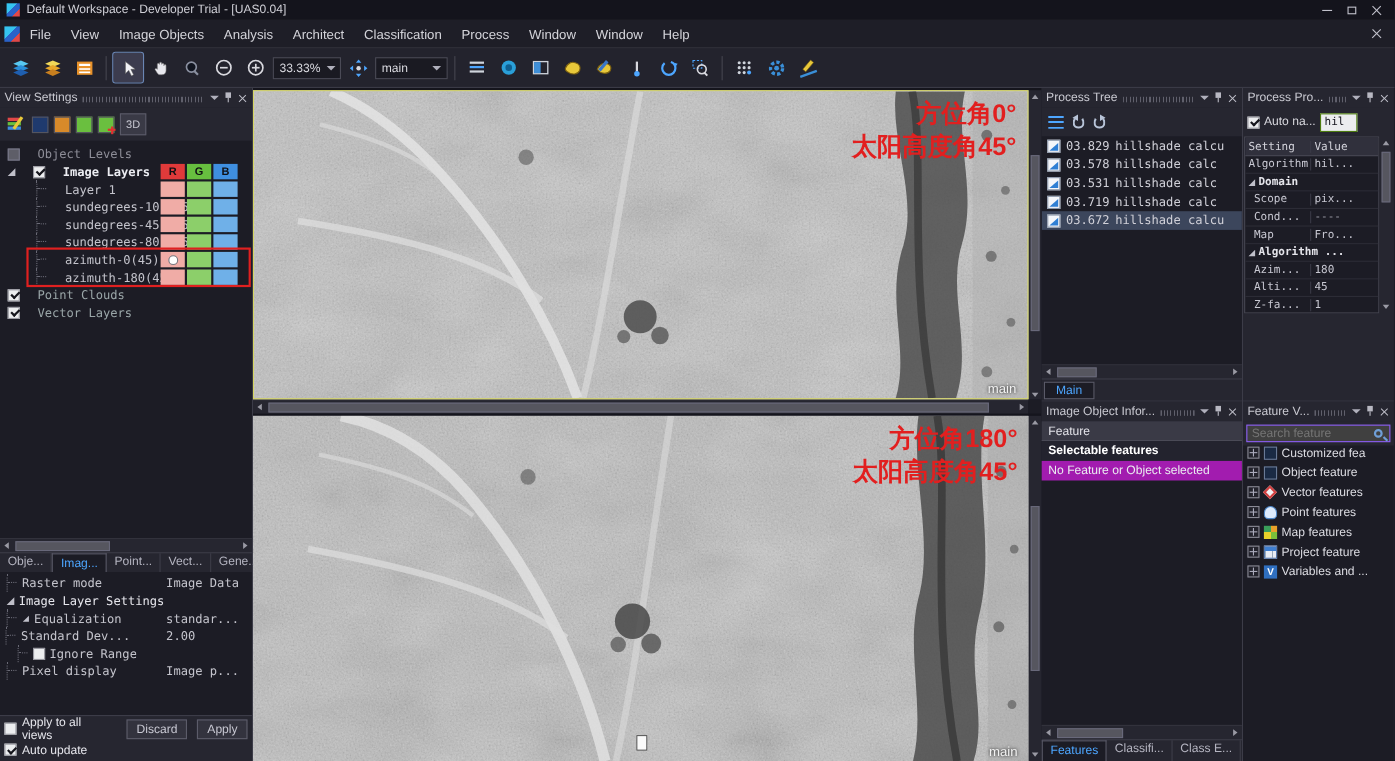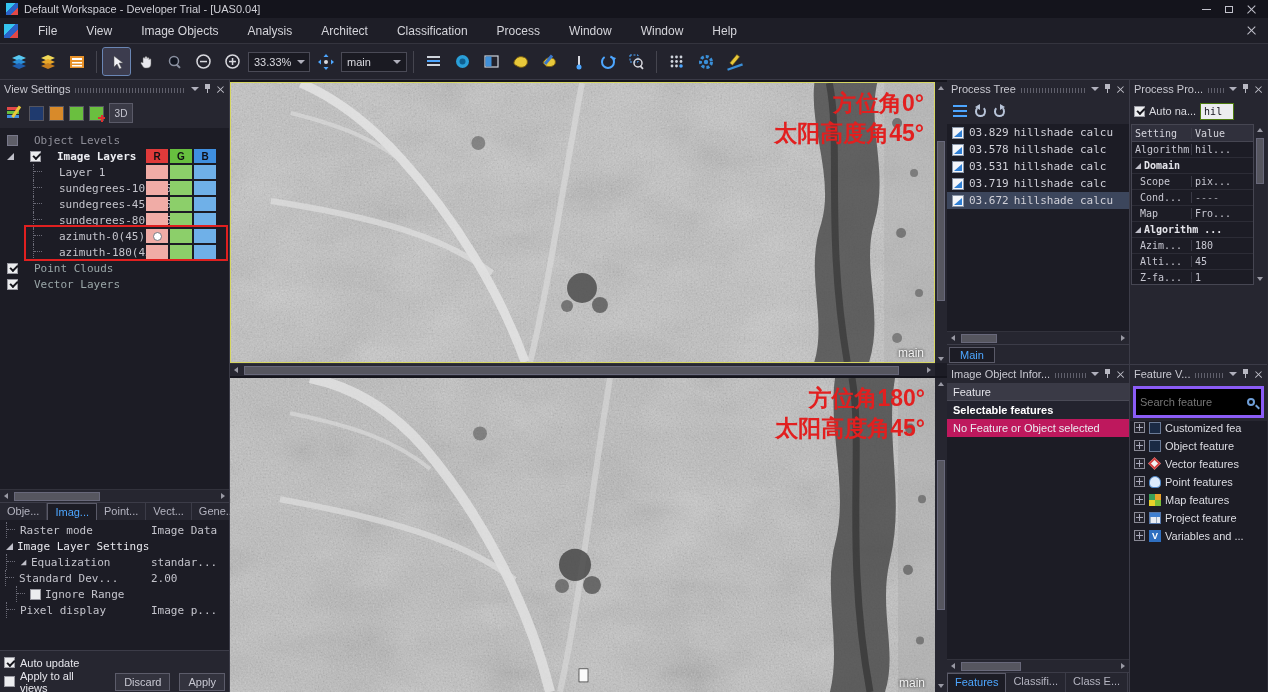--- a/index.html
+++ b/index.html
@@ -11,21 +11,21 @@
   
   .titlebar{height:18px;background:#14141c;display:flex;align-items:center;gap:6px;padding:0 6px;font-size:11px;color:#cfcfd6;flex:0 0 auto}
   .appicon{width:12px;height:12px;background:linear-gradient(135deg,#35c4f0 0 40%,#2a62c8 40% 70%,#e04848 70%);flex:0 0 auto}
   .winbtns{margin-left:auto;display:flex;gap:14px;align-items:center;padding-right:6px}
   .wmin{width:9px;height:1px;background:#c2c2cc}
   .wmax{width:8px;height:7px;border:1px solid #c2c2cc}
   .xico{width:9px;height:9px;position:relative}
   .xico::before,.xico::after{content:"";position:absolute;left:-1px;top:4px;width:11px;height:1.4px;background:#c2c2cc}
   .xico::before{transform:rotate(45deg)}.xico::after{transform:rotate(-45deg)}
 
-  .menubar{height:26px;background:#1e1e27;display:flex;align-items:center;gap:11px;padding:0 4px;border-bottom:1px solid #34343e;flex:0 0 auto}
+  .menubar{height:26px;background:#1e1e27;display:flex;align-items:center;gap:0;padding:0 4px;border-bottom:1px solid #34343e;flex:0 0 auto}
   .menu-item{padding:4px 9px;color:#d4d4da;white-space:nowrap}
   .menubar .xico{margin-left:auto;margin-right:8px}
 
   .toolbar{height:36px;background:#23232d;display:flex;align-items:center;gap:2px;padding:0 5px;border-bottom:1px solid #3a3a46;flex:0 0 auto}
   .tbtn{width:27px;height:27px;display:flex;align-items:center;justify-content:center;border-radius:2px;flex:0 0 auto}
   .tbtn.active{background:#3c3c4e;outline:1px solid #6a86b4}
   .tsep{width:1px;height:22px;background:#45454f;margin:0 4px;flex:0 0 auto}
   .tsel{height:20px;background:#1a1a22;border:1px solid #4a4a56;display:flex;align-items:center;justify-content:space-between;padding:0 5px;gap:6px;color:#dadae0;font-size:11px}
   .caret{width:0;height:0;border-left:4px solid transparent;border-right:4px solid transparent;border-top:4px solid #b0b0bc}
 
@@ -110,35 +110,35 @@
   .ptrow.sel{background:rgba(120,150,195,.35)}
   .undo{width:11px;height:11px;border:2px solid #b8c4d8;border-top-color:transparent;border-radius:50%;position:relative}
   .undo::after{content:"";position:absolute;top:-4px;left:-2px;width:0;height:0;border-top:3px solid transparent;border-bottom:3px solid transparent;border-right:5px solid #b8c4d8}
   .redo{transform:scaleX(-1)}
   .plist{width:14px;height:12px;background:repeating-linear-gradient(#4da6ff 0 2px,transparent 2px 5px)}
   .maintab{padding:1px 10px;border:1px solid #5a5a68;background:#1c1c25;color:#4da6ff;font-size:11px}
 
   
   .fhdr{height:18px;background:#3a3a46;display:flex;align-items:center;padding-left:6px;font-size:11px;color:#e2e2e8;border-bottom:1px solid #4a4a56;flex:0 0 auto}
   .selrow{height:18px;display:flex;align-items:center;padding-left:6px;font-weight:bold;color:#fff;background:#23232e;font-size:11px;flex:0 0 auto}
-  .msgrow{height:18px;display:flex;align-items:center;padding-left:6px;color:#eaeaf0;font-size:11px;background:#be185d;flex:0 0 auto}
+  .msgrow{height:18px;display:flex;align-items:center;padding-left:6px;color:#eaeaf0;font-size:11px;background:#a21caf;flex:0 0 auto}
 
   
   .namerow{height:26px;display:flex;align-items:center;gap:4px;padding:0 4px;font-size:11px;flex:0 0 auto}
   .namebox{width:34px;height:17px;background:#ecedef;color:#14141c;border:1px solid #4d7c0f;display:flex;align-items:center;padding-left:3px;font-family:"DejaVu Sans Mono",monospace;font-size:10px}
   .ptable{font-family:"DejaVu Sans Mono",monospace;font-size:10px;border:1px solid #464652;flex:1;background:#1c1c25;overflow:hidden}
   .pth{display:flex;height:17px;background:#30303c;border-bottom:1px solid #464652;color:#d4d4dc;align-items:center}
   .ptn{width:60px;padding-left:3px;border-right:1px solid #3a3a46;overflow:hidden;white-space:nowrap;flex:0 0 auto}
   .ptv{flex:1;padding-left:3px;overflow:hidden;white-space:nowrap}
   .ptr{display:flex;height:16px;align-items:center;border-bottom:1px solid #2c2c36;color:#c8c8d2}
   .ptr .g{font-weight:bold;color:#e4e4ea;display:flex;align-items:center;gap:3px;padding-left:3px}
   .tri2{width:0;height:0;border-left:6px solid transparent;border-bottom:6px solid #c0c0ca}
 
   
-  .search{margin:3px;height:32px;background:#000000;border:3px solid #8b5cf6;display:flex;align-items:center;padding:0 4px;flex:0 0 auto}
+  .search{margin:3px;height:16px;background:#404040;border:1px solid #8b5cf6;display:flex;align-items:center;padding:0 4px;flex:0 0 auto}
   .search input{flex:1;background:transparent;border:none;outline:none;color:#9a9aa6;font-size:11px;font-family:"Liberation Sans",sans-serif;min-width:0}
   .mag{width:8px;height:8px;border:2px solid #6f9fd8;border-radius:50%;position:relative;flex:0 0 auto;margin-right:2px}
   .mag::after{content:"";position:absolute;left:6px;top:6px;width:5px;height:2px;background:#6f9fd8;transform:rotate(45deg)}
   .fvlist{flex:1;background:#1c1c25;padding-top:1px}
   .fvi{height:18px;display:flex;gap:4px;padding-left:4px;font-size:11px;color:#dcdce2;white-space:nowrap}
   .plus{width:11px;height:11px;border:1px solid #8a8a96;background:
         linear-gradient(#aab,#aab) center/7px 1px no-repeat,
         linear-gradient(#aab,#aab) center/1px 7px no-repeat,#23232c;flex:0 0 auto}
   .fico{width:12px;height:12px;flex:0 0 auto}
   .ic-sq{background:#1a2a44;border:1px solid #6a7a96}
@@ -497,29 +497,29 @@
         </div>
         <div class="srow">
           <span class="tk"></span>
           <span class="sname">Pixel display</span>
           <span class="sval">Image p...</span>
         </div>
       </div>
 
       <div class="lfoot">
         <div class="frow">
-          <span class="cb on"></span>
-          <span style="color:#e6e6ec">Auto update</span>
-        </div>
-        <div class="frow">
           <span class="cb"></span>
           <span style="color:#e6e6ec">Apply to all views</span>
           <span style="flex:1"></span>
           <button class="fbtn">Discard</button>
           <button class="fbtn">Apply</button>
+        </div>
+        <div class="frow">
+          <span class="cb on"></span>
+          <span style="color:#e6e6ec">Auto update</span>
         </div>
       </div>
     </div>
 
     <div class="center">
 
       <div class="viewrow" style="height:283px;padding-top:2px">
         <div class="map active" style="height:281px">
           <svg viewBox="0 0 705 279" preserveAspectRatio="none">
             <defs>

